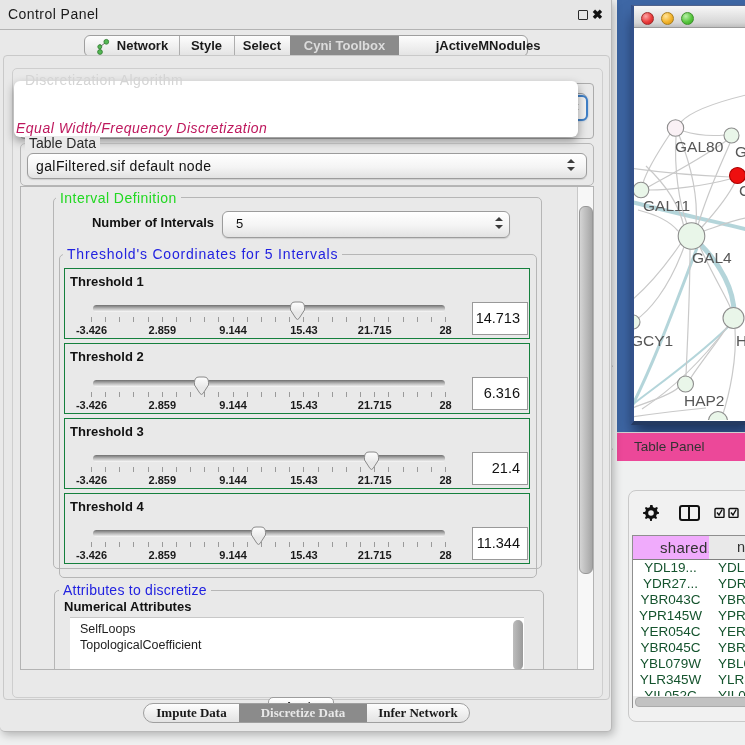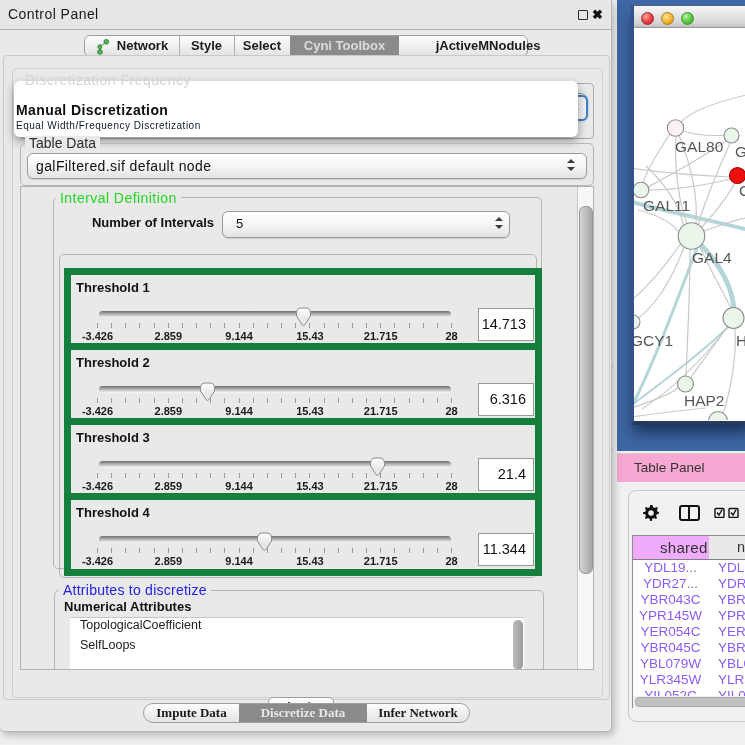--- a/index.html
+++ b/index.html
@@ -6,31 +6,31 @@
 font-family:"Liberation Sans",sans-serif;-webkit-font-smoothing:antialiased;}
 .abs{position:absolute;}
 .grp{position:absolute;border:1px solid #b6b6b6;border-radius:5px;}
 .gt{position:absolute;background:#e9e9e9;padding:0 4px;font-size:14px;line-height:14px;white-space:nowrap;}
 .combo{position:absolute;border:1px solid #9c9c9c;border-radius:6px;background:linear-gradient(#ffffff,#f4f4f4 55%,#e2e2e2);box-shadow:0 1px 1px rgba(0,0,0,.12);}
 .ctext{position:absolute;font-size:14px;color:#111;white-space:nowrap;}
 .arrs{position:absolute;width:9px;height:14px;}
 .arrs i{position:absolute;left:0;width:0;height:0;border-left:4px solid transparent;border-right:4px solid transparent;}
 .arrs .u{top:1px;border-bottom:4.5px solid #3c3c3c;}
 .arrs .d{bottom:1px;border-top:4.5px solid #3c3c3c;}
-.tp{position:absolute;left:43px;width:463.5px;height:69px;border:7px solid #15803d;background:#e9e9e9;}
+.tp{position:absolute;left:43px;width:463.5px;height:69px;border:1px solid #15803d;background:#e9e9e9;}
 .tlab{position:absolute;left:5px;top:5px;font-size:13px;font-weight:bold;color:#111;}
 .track{position:absolute;left:28px;top:36px;width:352px;height:7px;border-radius:3.5px;background:linear-gradient(#6f6f6f,#b9b9b9 50%,#fbfbfb);}
 .ticks{position:absolute;left:26px;top:48px;width:356px;height:5px;background:repeating-linear-gradient(90deg,#9a9a9a 0px,#9a9a9a 1px,transparent 1px,transparent 14.16px);}
 .slbl{position:absolute;top:55px;font-size:11px;font-weight:bold;color:#1a1a1a;transform:translateX(-50%);white-space:nowrap;}
 .vbox{position:absolute;left:407px;top:33px;width:47px;height:31px;background:#fff;border:1px solid #999;font-size:14.5px;color:#111;text-align:right;line-height:31px;padding-right:7px;}
 .thumb{position:absolute;top:32px;width:17px;height:20px;}
 .seg{position:absolute;top:0;height:100%;font-size:13px;font-weight:bold;color:#1a1a1a;text-align:center;}
 .sep{position:absolute;top:0;width:1px;height:100%;background:#aeaeae;}
 .item{font-size:12.5px;color:#1d1d1d;line-height:15.5px;padding-left:10px;white-space:nowrap;}
-.row{position:absolute;width:100%;height:16px;font-size:13.5px;color:#8b5cf6;line-height:16px;white-space:nowrap;}
+.row{position:absolute;width:100%;height:16px;font-size:13.5px;color:#14532d;line-height:16px;white-space:nowrap;}
 .rc1{position:absolute;left:0;width:75px;text-align:center;}
 .rc2{position:absolute;left:85px;}
 </style>
 </head>
 <body>
 
 <div class="abs" style="left:611px;top:0;width:134px;height:745px;background:#eff0f0;"></div>
 <div class="abs" style="left:617px;top:0;width:128px;height:451px;background:#3e67a5;"></div>
 
 <div class="abs" style="left:631px;top:5px;width:120px;height:415px;background:#fff;border-left:3px solid #33518a;border-top:1px solid #51648c;border-bottom:4px solid #243a61;box-shadow:0 10px 14px -2px rgba(0,8,30,.55);"></div>
@@ -88,21 +88,21 @@
   <text x="105" y="168">C</text>
   <text x="9" y="183">GAL11</text>
   <text x="58" y="235">GAL4</text>
   <text x="-3" y="317.5">GCY1</text>
   <text x="102" y="317.5">H</text>
   <text x="50" y="378">HAP2</text>
  </g>
 </svg>
 </div>
 
-<div class="abs" style="left:617px;top:453px;width:128px;height:28px;background:#f9a8d4;border-top:1px solid #cfcfcf;font-size:13.5px;color:#333;line-height:28px;"><span style="margin-left:17px;">Table Panel</span></div>
+<div class="abs" style="left:617px;top:432px;width:128px;height:28px;background:#ec4899;border-top:1px solid #cfcfcf;font-size:13.5px;color:#333;line-height:28px;"><span style="margin-left:17px;">Table Panel</span></div>
 
 <div class="abs" style="left:628px;top:490px;width:130px;height:230px;background:#f1f1f1;border:1px solid #c9c9c9;border-radius:8px;"></div>
 
 <svg class="abs" style="left:643px;top:505px;" width="16" height="16" viewBox="0 0 16 16">
  <path fill="#111" d="M8 0 L9.5 0 L10 2.2 A6 6 0 0 1 11.8 3 L13.8 1.9 L14.9 3 L13.8 5 A6 6 0 0 1 14.6 6.8 L16 7.2 L16 8.8 L13.8 9.3 A6 6 0 0 1 13 11 L14.1 13 L13 14.1 L11 13 A6 6 0 0 1 9.2 13.8 L8.8 16 L7.2 16 L6.7 13.8 A6 6 0 0 1 5 13 L3 14.1 L1.9 13 L3 11 A6 6 0 0 1 2.2 9.3 L0 8.8 L0 7.2 L2.2 6.7 A6 6 0 0 1 3 5 L1.9 3 L3 1.9 L5 3 A6 6 0 0 1 6.8 2.2 L7.2 0 Z M8 5.2 A2.8 2.8 0 1 0 8 10.8 A2.8 2.8 0 1 0 8 5.2 Z"></path>
 </svg>
 <div class="abs" style="left:679px;top:505px;width:17px;height:12px;border:2px solid #111;border-radius:3px;"></div>
 <div class="abs" style="left:688px;top:506px;width:2px;height:14px;background:#111;"></div>
 <svg class="abs" style="left:714px;top:507px;" width="26" height="11" viewBox="0 0 26 11">
  <g fill="none" stroke="#111" stroke-width="1.4">
@@ -189,24 +189,23 @@
 
 <div class="grp" style="left:20px;top:83px;width:572px;height:54px;border-color:#ababab;border-radius:4px;"></div>
 <div class="combo" style="left:27px;top:93px;width:558px;height:24px;background:#f5f5f5;"></div>
 <div class="abs" style="left:565px;top:95px;width:19px;height:22px;border:2.5px solid #3f7fc6;border-radius:6px;background:#f2f2f2;box-shadow:0 0 2px rgba(70,130,200,.6);"></div>
 <div class="arrs" style="left:571px;top:100px;opacity:0.45;">
     <i class="u"></i>
     <i class="d"></i>
   </div>
 
 <div class="abs" style="left:14px;top:81px;width:564px;height:56px;background:#fff;border-radius:6px;box-shadow:0 4px 10px rgba(0,0,0,.38);">
- <div style="position:absolute;left:2px;top:21px;font-size:14px;letter-spacing:0.4px;font-weight:bold;color:#0d0d0d;">Manual Discretization</div>
- <div style="position:absolute;left:2px;top:39px;font-size:10px;letter-spacing:0.5px;color:#0f172a;">Equal Width/Frequency Discretization</div>
-</div>
-<div class="abs" style="left:25px;top:72px;font-size:14px;letter-spacing:0.5px;color:#d4d4d4;z-index:5;">Discretization Frequency</div>
+ <div style="position:absolute;left:2px;top:39px;font-size:14px;letter-spacing:0.5px;color:#be185d;font-style:italic;">Equal Width/Frequency Discretization</div>
+</div>
+<div class="abs" style="left:25px;top:72px;font-size:14px;letter-spacing:0.5px;color:#d4d4d4;z-index:5;">Discretization Algorithm</div>
 
 <div class="grp" style="left:20px;top:143px;width:572px;height:41px;"></div>
 <div class="gt" style="left:25px;top:136px;color:#2a2a2a;">Table Data</div>
 <div class="combo" style="left:27px;top:153px;width:558px;height:24px;"></div>
 <div class="ctext" style="left:36px;top:158px;letter-spacing:0.4px;">galFiltered.sif default node</div>
 <div class="arrs" style="left:567px;top:158px;">
     <i class="u"></i>
     <i class="d"></i>
   </div>
 
@@ -216,20 +215,21 @@
  <div class="gt" style="left:35px;top:4px;color:#21d821;background:#e9e9e9;letter-spacing:0.45px;">Interval Definition</div>
  <div class="abs" style="left:20px;top:28px;width:173px;text-align:right;font-size:13px;font-weight:bold;color:#111;">Number of Intervals</div>
  <div class="combo" style="left:201px;top:24px;width:286px;height:25px;"></div>
  <div class="ctext" style="left:215px;top:29px;font-size:13px;">5</div>
  <div class="arrs" style="left:474px;top:29px;">
       <i class="u"></i>
       <i class="d"></i>
     </div>
 
  <div class="grp" style="left:38px;top:67px;width:476px;height:322px;"></div>
+ <div class="gt" style="left:42px;top:60px;color:#2222e0;background:#e9e9e9;font-size:14px;letter-spacing:0.8px;">Threshold's Coordinates for 5 Intervals</div>
 
  <div class="tp" style="top:81px;">
   <div class="tlab">Threshold 1</div>
       <div class="track"></div>
       <div class="ticks"></div>
   <svg class="thumb" style="left:224px;" width="17" height="20" viewBox="0 0 17 20">
         <path d="M1.5 6.5 Q1.5 1 6 1 L11 1 Q15.5 1 15.5 6.5 L15.5 9 L10 17.5 Q8.5 19.4 7 17.5 L1.5 9 Z" fill="url(#thg)" stroke="#8a8a8a"></path>
         <defs>
           <linearGradient id="thg" x1="0" y1="0" x2="0" y2="1">
             <stop offset="0" stop-color="#fefefe"></stop>
@@ -289,22 +289,22 @@
       <span class="slbl" style="left:238.9px;">15.43</span>
       <span class="slbl" style="left:309.7px;">21.715</span>
       <span class="slbl" style="left:380.5px;">28</span>
   <div class="vbox">11.344</div>
  </div>
 
  <div class="grp" style="left:33px;top:403px;width:488px;height:150px;"></div>
  <div class="gt" style="left:38px;top:396px;color:#2222e0;background:#e9e9e9;letter-spacing:0.25px;">Attributes to discretize</div>
  <div class="abs" style="left:37px;top:412px;font-size:13px;font-weight:bold;color:#111;padding-left:6px;">Numerical Attributes</div>
  <div class="abs" style="left:49px;top:430px;width:454px;height:52px;background:#fff;border-top:1px solid #c8c8c8;">
+  <div class="item" style="padding-top:4px;">SelfLoops</div>
   <div class="item">TopologicalCoefficient</div>
-  <div class="item" style="padding-top:4px;">SelfLoops</div>
   <div class="abs" style="left:443px;top:2px;width:10px;height:50px;border-radius:5px;background:linear-gradient(90deg,#bdbdbd,#9a9a9a);"></div>
  </div>
 
  <div class="abs" style="left:556px;top:0;width:15px;height:482px;background:#f7f7f7;border-left:1px solid #c8c8c8;"></div>
  <div class="abs" style="left:558px;top:19px;width:12px;height:366px;border-radius:6px;background:linear-gradient(90deg,#d4d4d4,#a6a6a6);border:1px solid #979797;"></div>
 </div>
 
 <div class="abs" style="left:268px;top:673px;width:64px;height:18px;border:1px solid #9d9d9d;border-radius:5px;background:linear-gradient(#ffffff,#e3e3e3);font-size:13px;color:#111;text-align:center;line-height:18px;margin-top:24px;">Apply</div>
 
 <div class="abs" style="left:143px;top:703px;width:325px;height:18px;border:1px solid #9f9f9f;border-radius:10px;background:linear-gradient(#fdfdfd,#e3e3e3);font-family:Liberation Serif, serif;">

